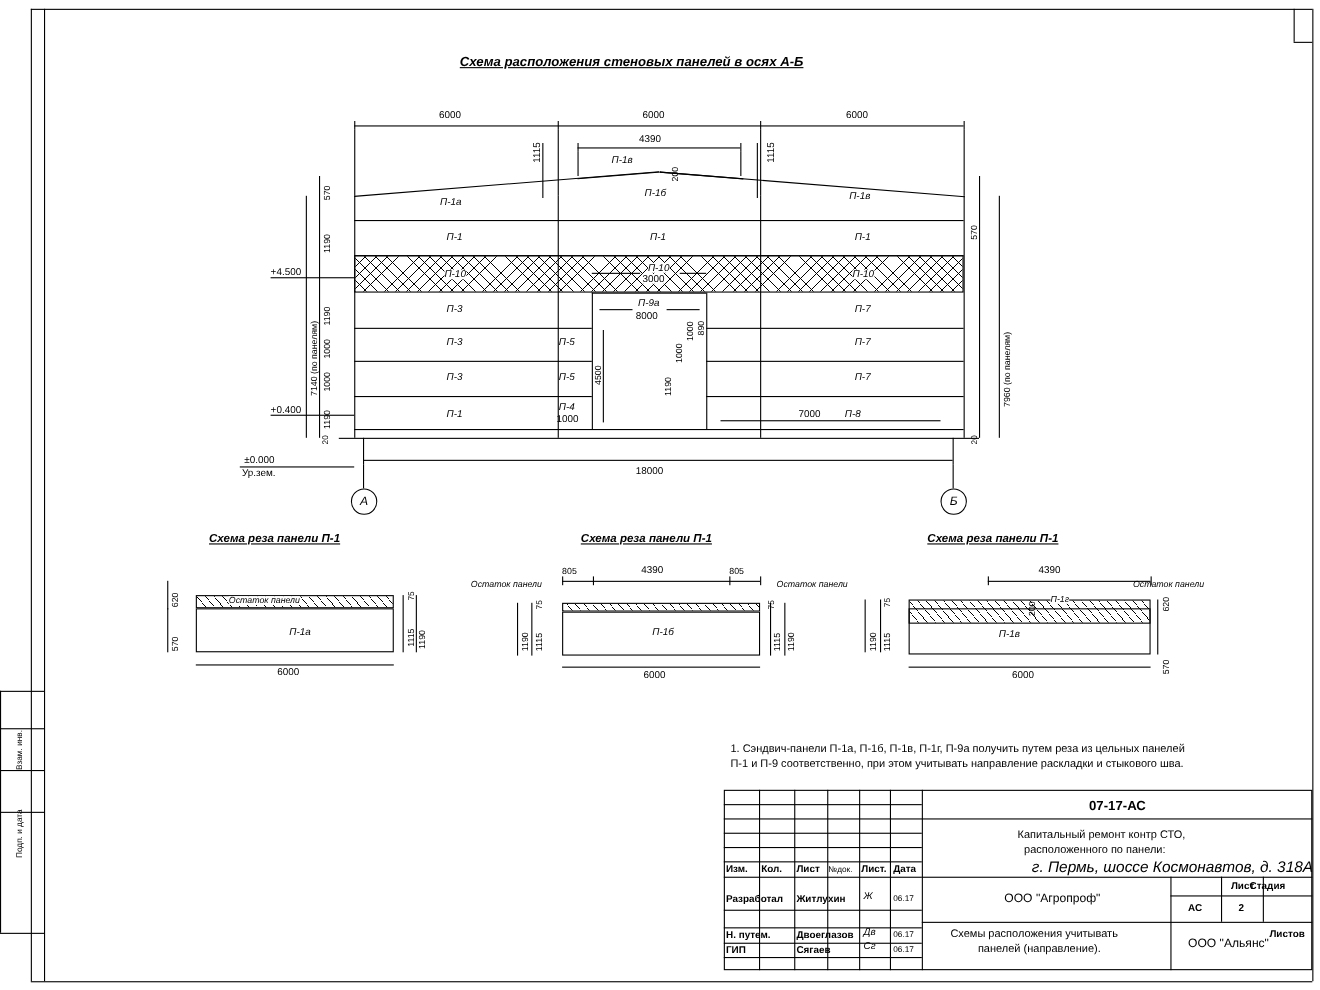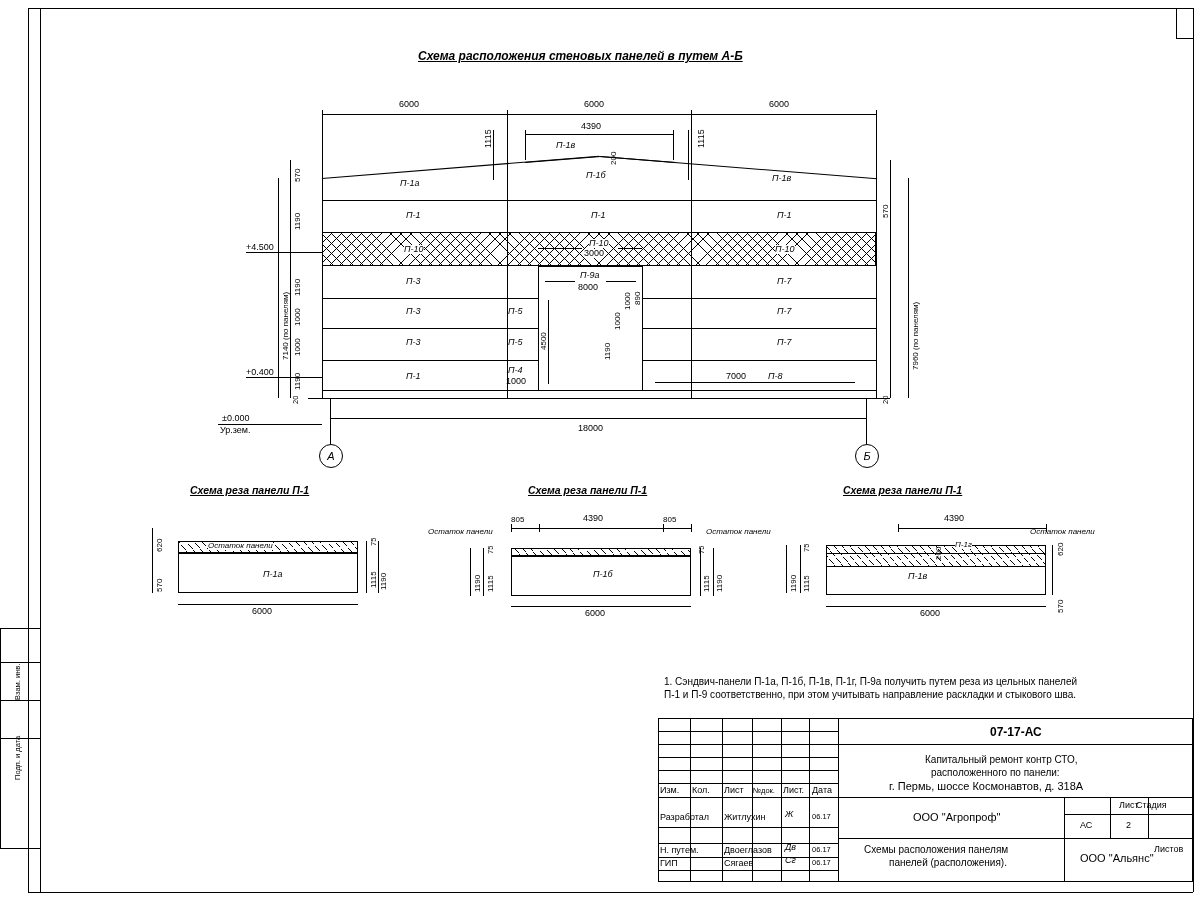--- a/index.html
+++ b/index.html
@@ -17,21 +17,21 @@
   .circ{position:absolute;border:1px solid #000;border-radius:50%;width:22px;height:22px;
         font-size:11px;text-align:center;line-height:22px;font-style:italic;}
   .panel{position:absolute;border:1px solid #000;box-sizing:border-box;}
   .hatchx{background-image:
       repeating-linear-gradient(45deg,#000 0 0.6px,transparent 0.6px 7px),
       repeating-linear-gradient(-45deg,#000 0 0.6px,transparent 0.6px 7px);}
   .hatchd{background-image:repeating-linear-gradient(50deg,#000 0 0.6px,transparent 0.6px 6px);}
   .frame{position:absolute;border:1px solid #000;box-sizing:border-box;}
   .tiny{font-size:7.5px;}
   .n8{font-size:8px;}
-  .n9{font-size:9px;}
+  .n9{font-size:9px;font-weight:bold;}
 </style>
 </head>
 <body>
 
 <div class="sheet">
 
   <div class="ln h1" style="left:28px;top:8px;width:1165px;"></div>
   <div class="ln v1" style="left:28px;top:8px;height:884px;"></div>
   <div class="ln h1" style="left:28px;top:892px;width:1165px;"></div>
   <div class="ln v1" style="left:1193px;top:8px;height:884px;"></div>
@@ -41,21 +41,21 @@
 
   <div class="ln h1" style="left:0px;top:628px;width:40px;"></div>
   <div class="ln h1" style="left:0px;top:662px;width:40px;"></div>
   <div class="ln h1" style="left:0px;top:700px;width:40px;"></div>
   <div class="ln h1" style="left:0px;top:738px;width:40px;"></div>
   <div class="ln h1" style="left:0px;top:848px;width:40px;"></div>
   <div class="ln v1" style="left:0px;top:628px;height:220px;"></div>
   <div class="txt tiny rot" style="left:14px;top:700px;">Взам. инв.</div>
   <div class="txt tiny rot" style="left:14px;top:780px;">Подп. и дата</div>
 
-  <div class="txt ttl" style="left:418px;top:50px;">Схема расположения стеновых панелей в путем А-Б</div>
+  <div class="txt ttl" style="left:418px;top:50px;">Схема расположения стеновых панелей в осях А-Б</div>
 
   <div class="ln h1" style="left:322px;top:114px;width:554px;"></div>
   <div class="ln v1" style="left:322px;top:110px;height:8px;"></div>
   <div class="ln v1" style="left:507px;top:110px;height:8px;"></div>
   <div class="ln v1" style="left:691px;top:110px;height:8px;"></div>
   <div class="ln v1" style="left:876px;top:110px;height:8px;"></div>
   <div class="txt" style="left:399px;top:100px;">6000</div>
   <div class="txt" style="left:584px;top:100px;">6000</div>
   <div class="txt" style="left:769px;top:100px;">6000</div>
 
@@ -295,24 +295,24 @@
 
   <div class="ln h1" style="left:838px;top:797px;width:355px;"></div>
   <div class="ln h1" style="left:838px;top:838px;width:355px;"></div>
   <div class="ln v1" style="left:1064px;top:797px;height:85px;"></div>
   <div class="ln h1" style="left:1064px;top:814px;width:129px;"></div>
   <div class="ln v1" style="left:1110px;top:797px;height:41px;"></div>
   <div class="ln v1" style="left:1148px;top:797px;height:41px;"></div>
 
   <div class="txt" style="left:925px;top:755px;font-size:10px;">Капитальный ремонт контр СТО,</div>
   <div class="txt" style="left:931px;top:768px;font-size:10px;">расположенного по панели:</div>
-  <div class="txt" style="left:889px;top:781px;font-size:11px;">г. Пермь, шоссе Космонавтов, д. 318А</div>
+  <div class="txt" style="left:938px;top:781px;font-size:14px;font-style:italic;">г. Пермь, шоссе Космонавтов, д. 318А</div>
   <div class="txt" style="left:913px;top:812px;font-size:11px;">ООО "Агропроф"</div>
-  <div class="txt" style="left:864px;top:845px;font-size:10px;">Схемы расположения панелям</div>
-  <div class="txt" style="left:889px;top:858px;font-size:10px;">панелей (расположения).</div>
+  <div class="txt" style="left:864px;top:845px;font-size:10px;">Схемы расположения учитывать</div>
+  <div class="txt" style="left:889px;top:858px;font-size:10px;">панелей (направление).</div>
 
   <div class="txt n9" style="left:1092px;top:801px;margin-left:44px;">Стадия</div>
   <div class="txt n9" style="left:1119px;top:801px;">Лист</div>
   <div class="txt n9" style="left:1154px;top:845px;">Листов</div>
   <div class="txt n9" style="left:1080px;top:821px;">АС</div>
   <div class="txt n9" style="left:1126px;top:821px;">2</div>
   <div class="txt" style="left:1080px;top:853px;font-size:11px;">ООО "Альянс"</div>
 
 </div>
 

